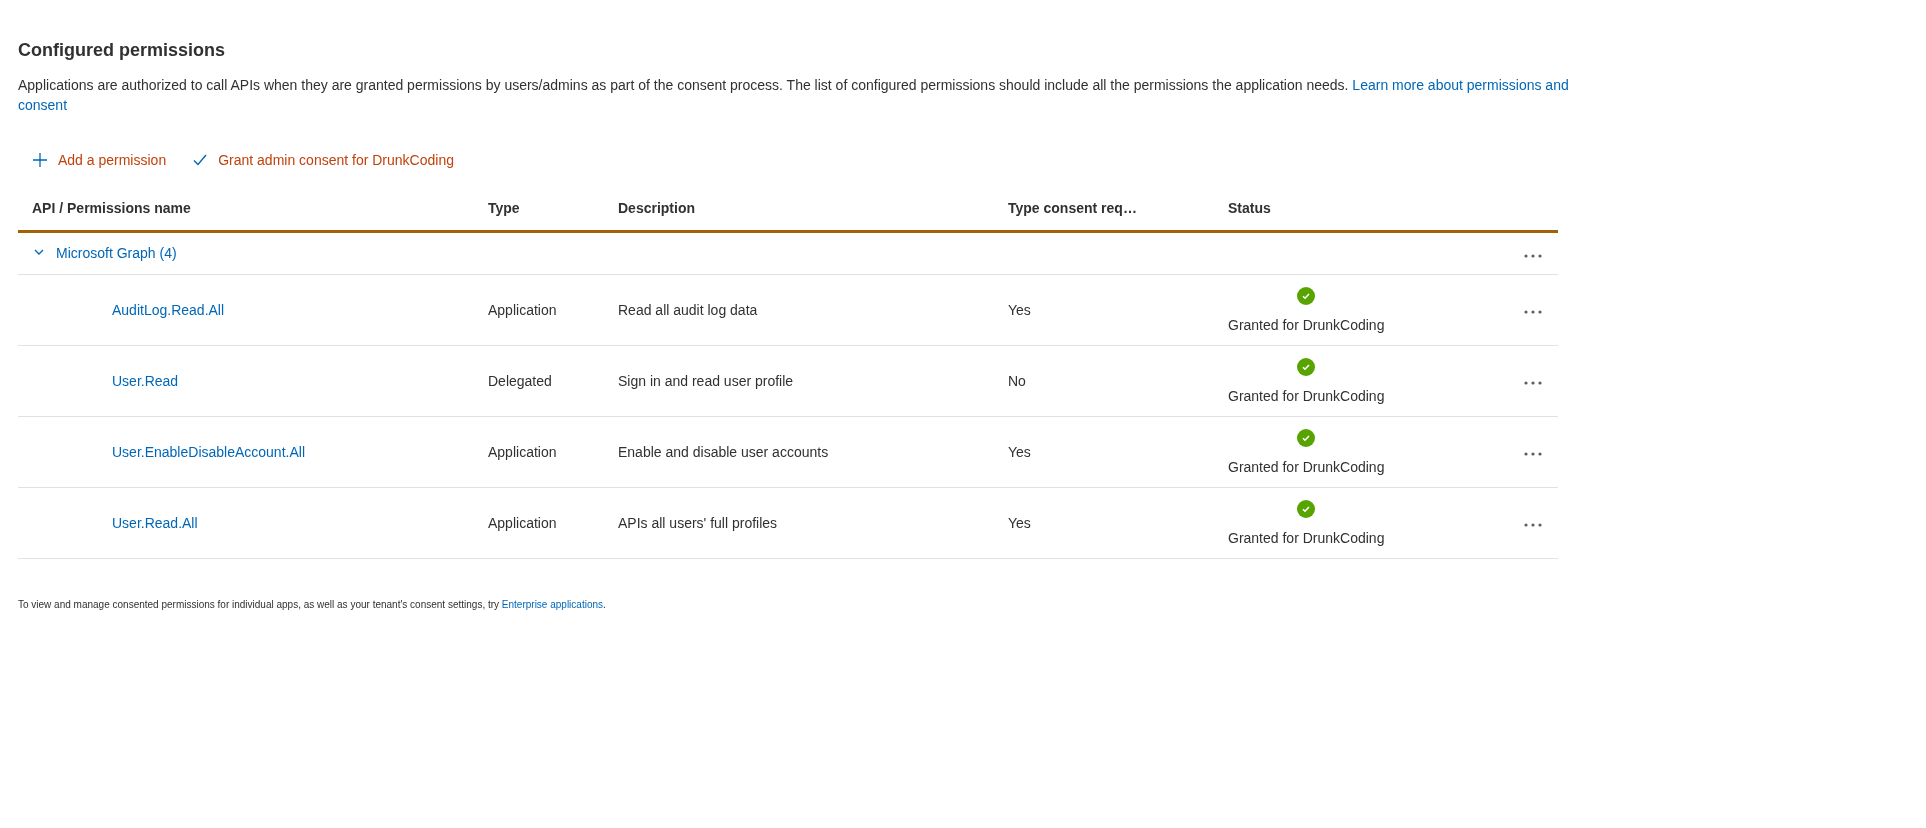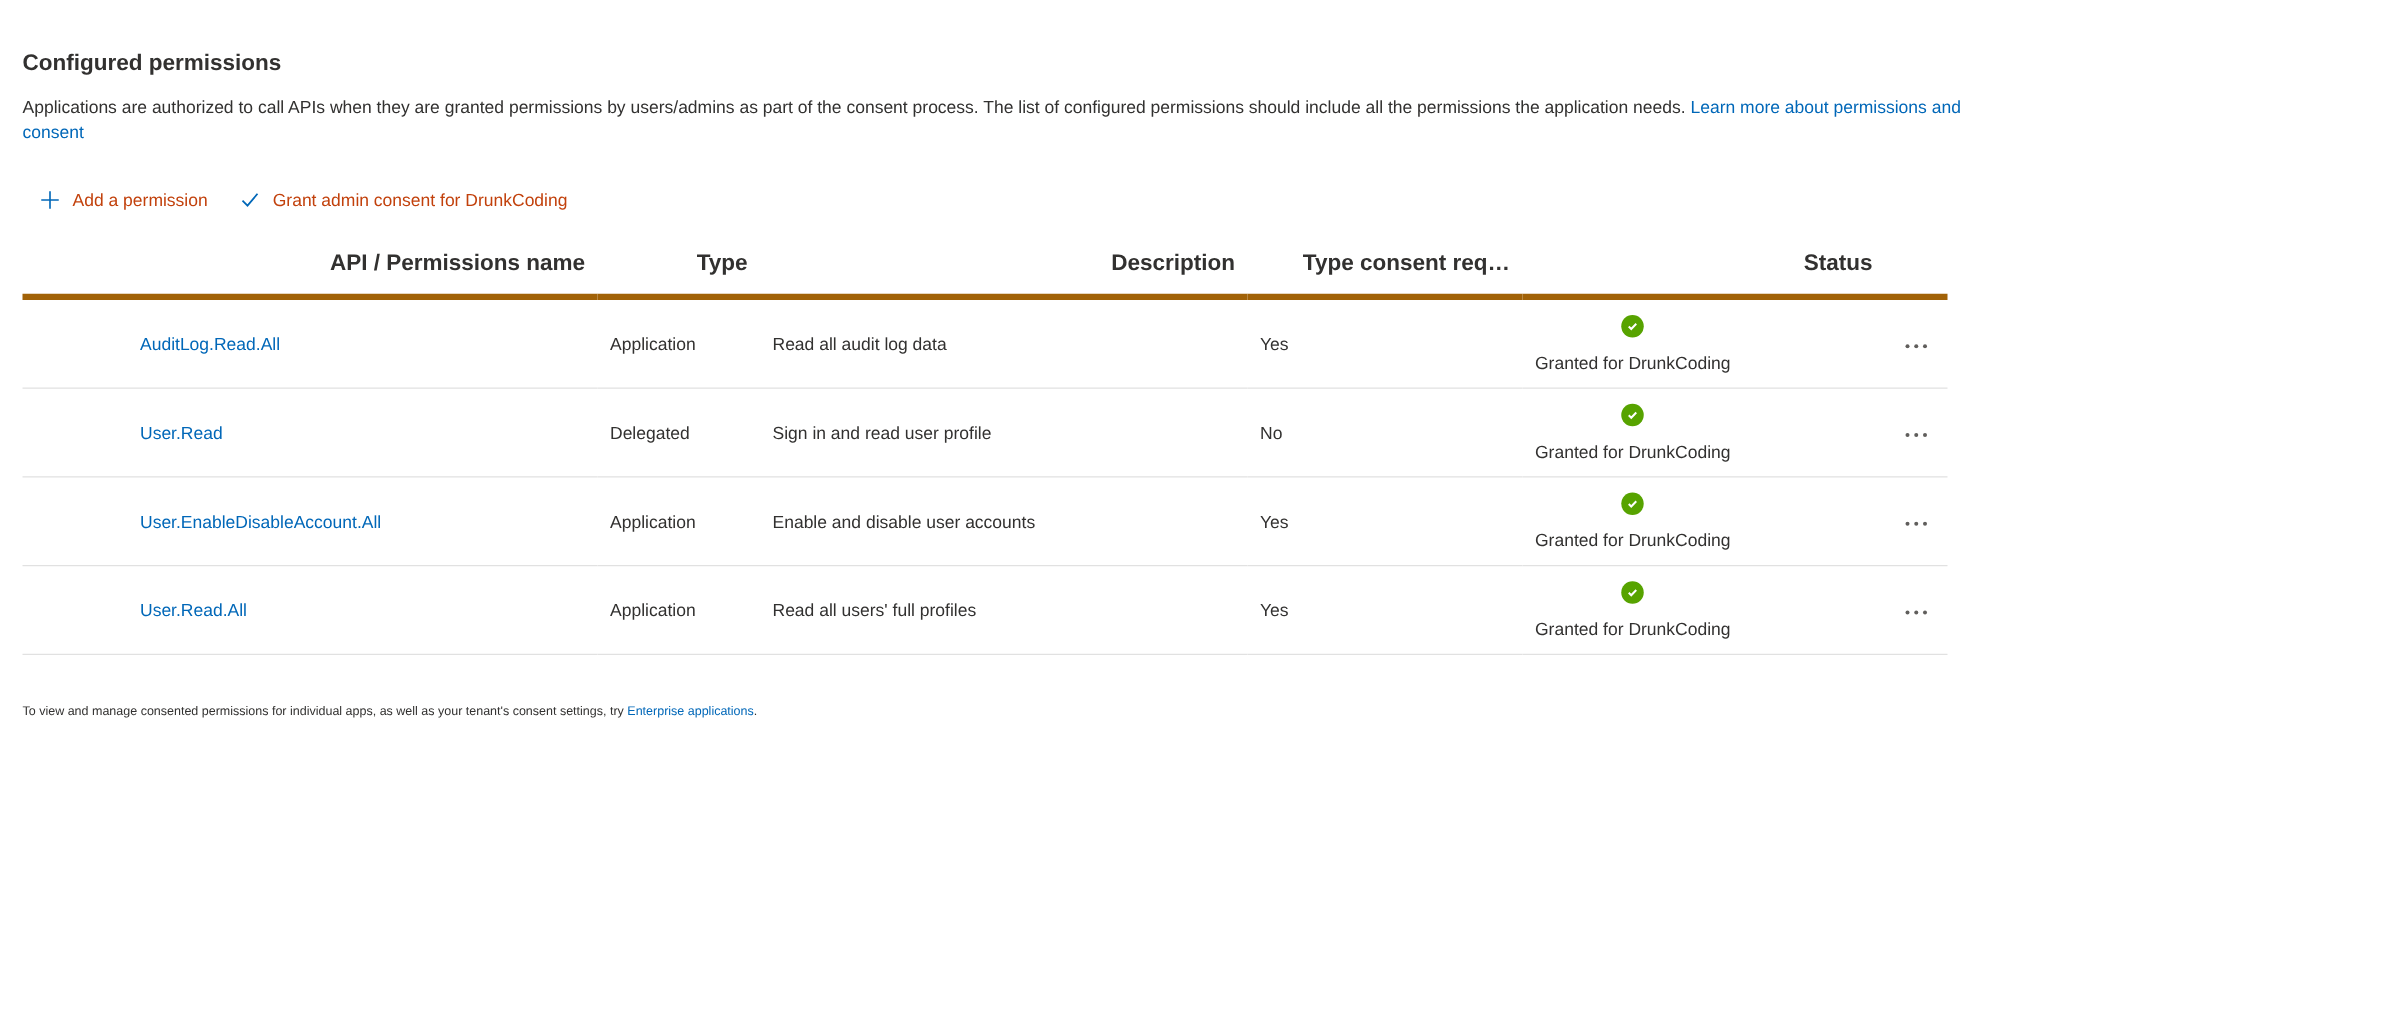--- a/index.html
+++ b/index.html
@@ -41,25 +41,25 @@
     border: none;
   }
   .toolbar-btn .t-icon { color: #0067b8; display: inline-flex; }
 
   table.permissions {
     width: 1540px;
     border-collapse: collapse;
     margin-bottom: 40px;
   }
   table.permissions th {
-    text-align: right;
+    text-align: left;
     font-weight: 600;
-    font-size: 18px;
+    font-size: 14px;
     padding: 10px 10px 14px 10px;
-    border-bottom: 5px solid #a16207;
+    border-bottom: 3px solid #a16207;
     white-space: nowrap;
   }
   table.permissions td {
     padding: 12px 10px;
     border-bottom: 1px solid #e1e1e1;
     font-size: 14px;
     vertical-align: middle;
   }
   tr.api-group td { padding-top: 12px; padding-bottom: 12px; }
   .api-group-cell {
@@ -130,20 +130,41 @@
     <tr>
       <th class="col-api">API / Permissions name</th>
       <th class="col-type">Type</th>
       <th class="col-desc">Description</th>
       <th class="col-consent">Type consent req…</th>
       <th class="col-status">Status</th>
       <th class="col-actions"></th>
     </tr>
   </thead>
   <tbody>
+    <tr class="api-group">
+      <td class="col-api" colspan="5">
+        <span class="api-group-cell">
+          <span>
+            <svg width="14" height="14" viewBox="0 0 14 14">
+                <path d="M3 5l4 4 4-4" stroke="#0067b8" stroke-width="1.3" fill="none"></path>
+              </svg>
+          </span>
+          <span>Microsoft Graph (4)</span>
+        </span>
+      </td>
+      <td class="col-actions">
+        <span class="more-btn">
+          <svg width="18" height="4" viewBox="0 0 18 4">
+              <circle cx="2" cy="2" r="1.6" fill="#605e5c"></circle>
+              <circle cx="9" cy="2" r="1.6" fill="#605e5c"></circle>
+              <circle cx="16" cy="2" r="1.6" fill="#605e5c"></circle>
+            </svg>
+        </span>
+      </td>
+    </tr>
 
     <tr>
       <td class="col-api"><a class="perm-name link">AuditLog.Read.All</a></td>
       <td class="col-type">Application</td>
       <td class="col-desc">Read all audit log data</td>
       <td class="col-consent">Yes</td>
       <td class="col-status"><span class="status-cell">
             <span class="check-circle">
               <svg width="10" height="10" viewBox="0 0 10 10">
                 <path d="M2 5.2l2 2L8 3" stroke="#fff" stroke-width="1.6" fill="none"></path>
@@ -200,21 +221,21 @@
               <circle cx="2" cy="2" r="1.6" fill="#605e5c"></circle>
               <circle cx="9" cy="2" r="1.6" fill="#605e5c"></circle>
               <circle cx="16" cy="2" r="1.6" fill="#605e5c"></circle>
             </svg>
           </span></td>
     </tr>
 
     <tr>
       <td class="col-api"><a class="perm-name link">User.Read.All</a></td>
       <td class="col-type">Application</td>
-      <td class="col-desc">Read all users' full profiles</td>
+      <td class="col-desc">APIs all users' full profiles</td>
       <td class="col-consent">Yes</td>
       <td class="col-status"><span class="status-cell">
             <span class="check-circle">
               <svg width="10" height="10" viewBox="0 0 10 10">
                 <path d="M2 5.2l2 2L8 3" stroke="#fff" stroke-width="1.6" fill="none"></path>
               </svg>
             </span>
             <span>Granted for DrunkCoding</span>
           </span></td>
       <td class="col-actions"><span class="more-btn">

